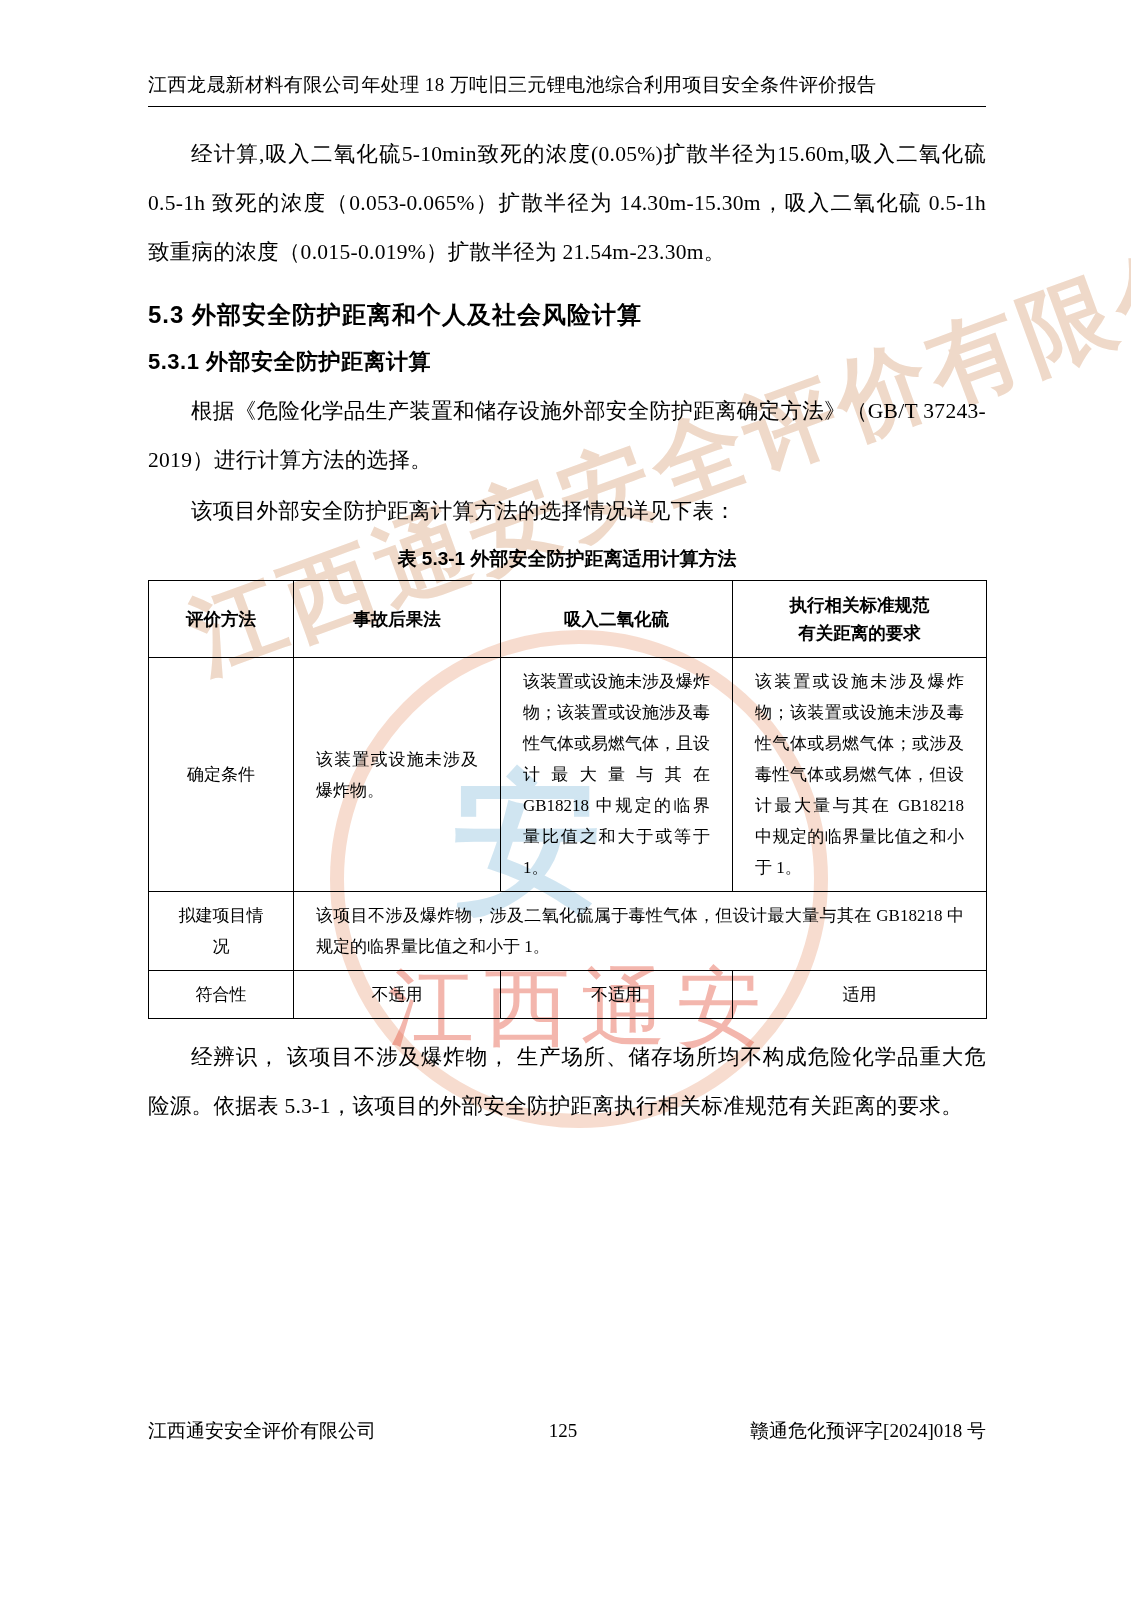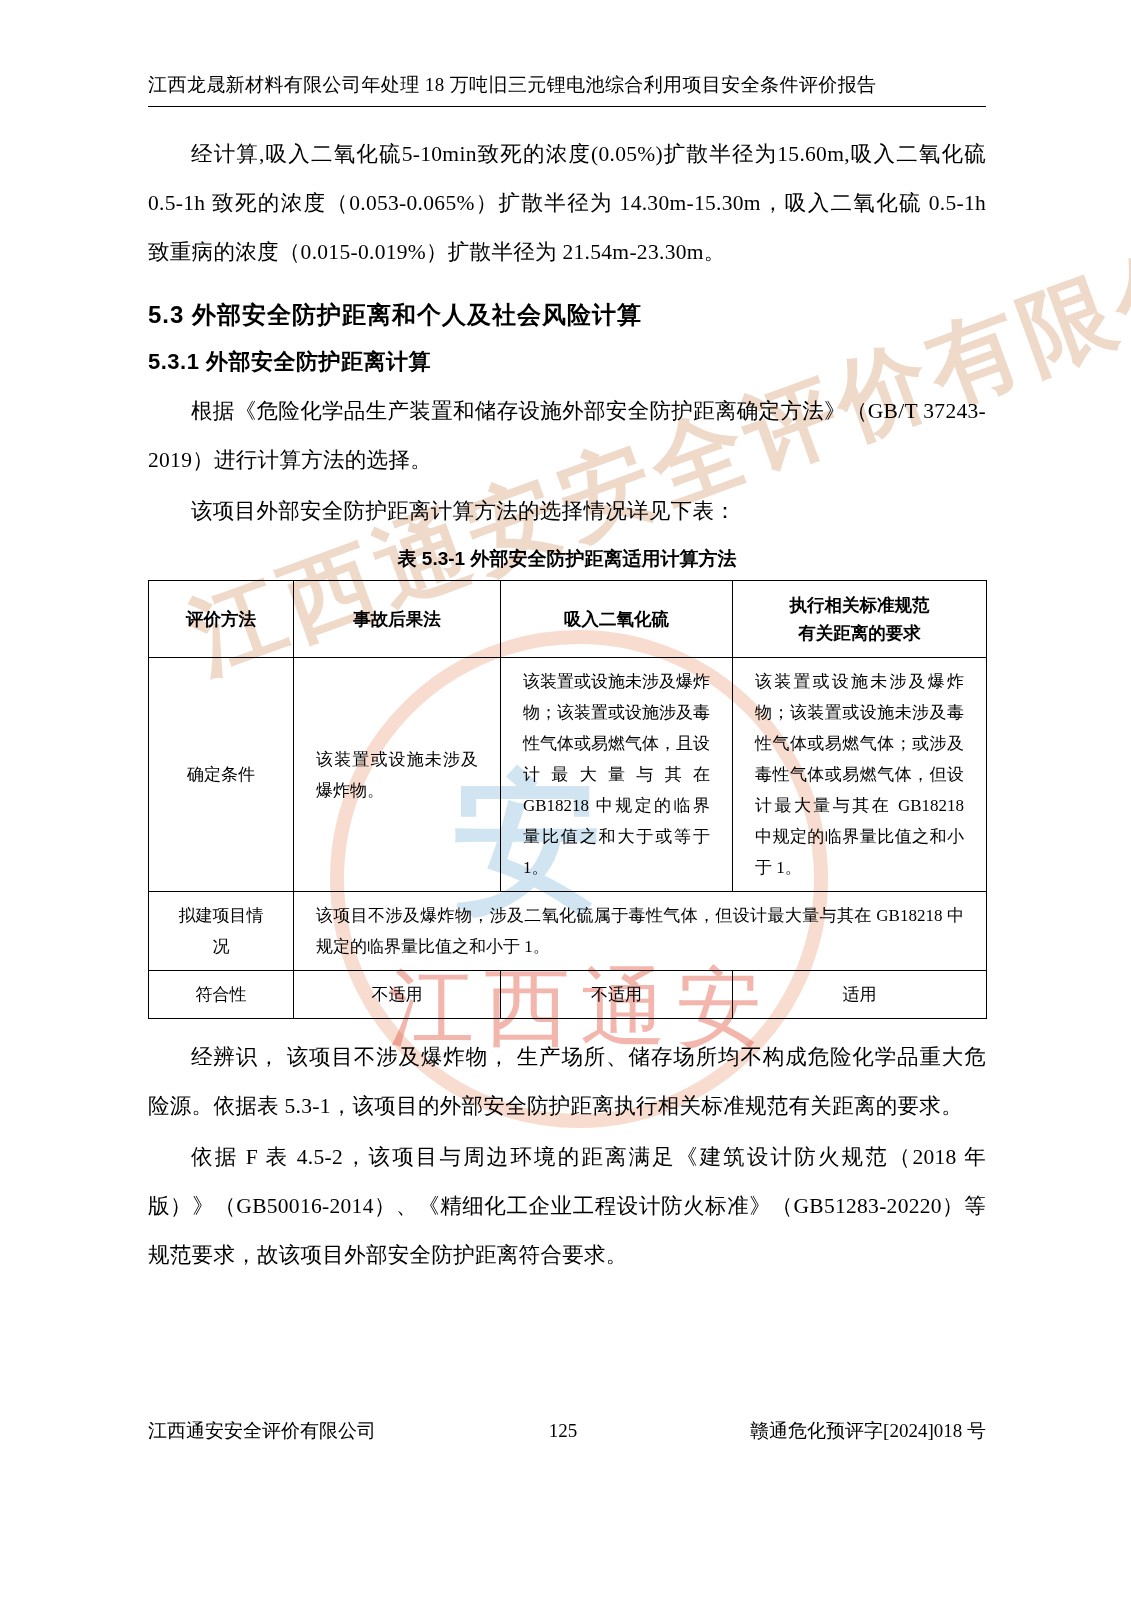--- a/index.html
+++ b/index.html
@@ -244,21 +244,20 @@
           <td class="cell-center">符合性</td>
           <td class="cell-c">不适用</td>
           <td class="cell-c">不适用</td>
           <td class="cell-c">适用</td>
         </tr>
       </tbody>
     </table>
 
     <p class="para" style="margin-top:14px">经辨识， 该项目不涉及爆炸物， 生产场所、储存场所均不构成危险化学品重大危险源。依据表 5.3-1，该项目的外部安全防护距离执行相关标准规范有关距离的要求。</p>
 
-    <p class="para">依据 F 表 4.5-2，该项目与周边环境的距离满足《建筑设计防火规范（2018 年版）》（GB50016-2014）、《精细化工企业工程设计防火标准》（GB51283-20220）等规范要求，故该项目外部安全防护距离符合要求。</p>
 
   </div>
 
   <div class="footer">
     <div class="f-left">江西通安安全评价有限公司</div>
     <div class="f-mid">125</div>
     <div class="f-right">赣通危化预评字[2024]018 号</div>
   </div>
 
 </div>

